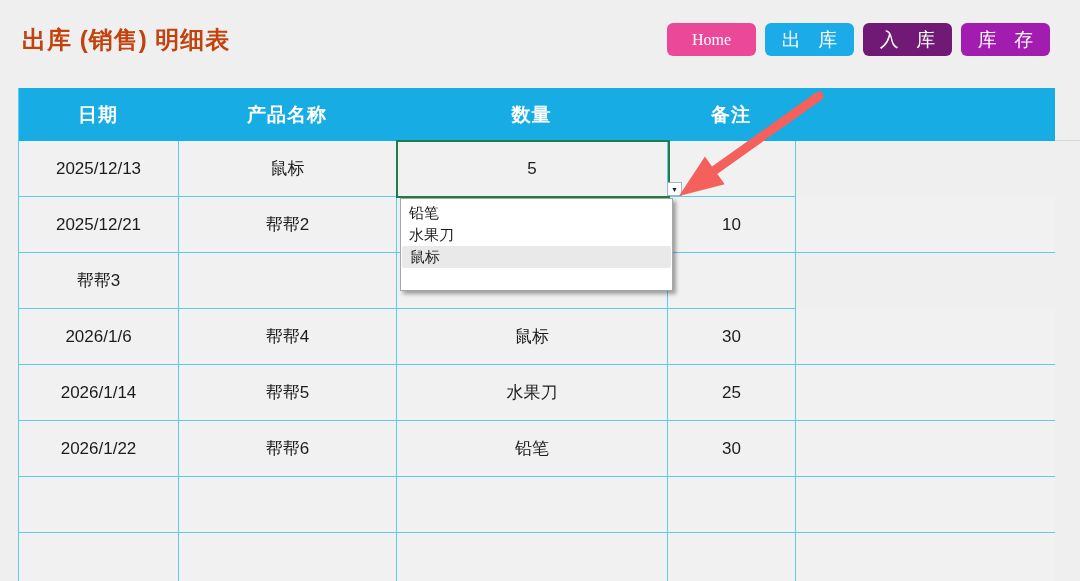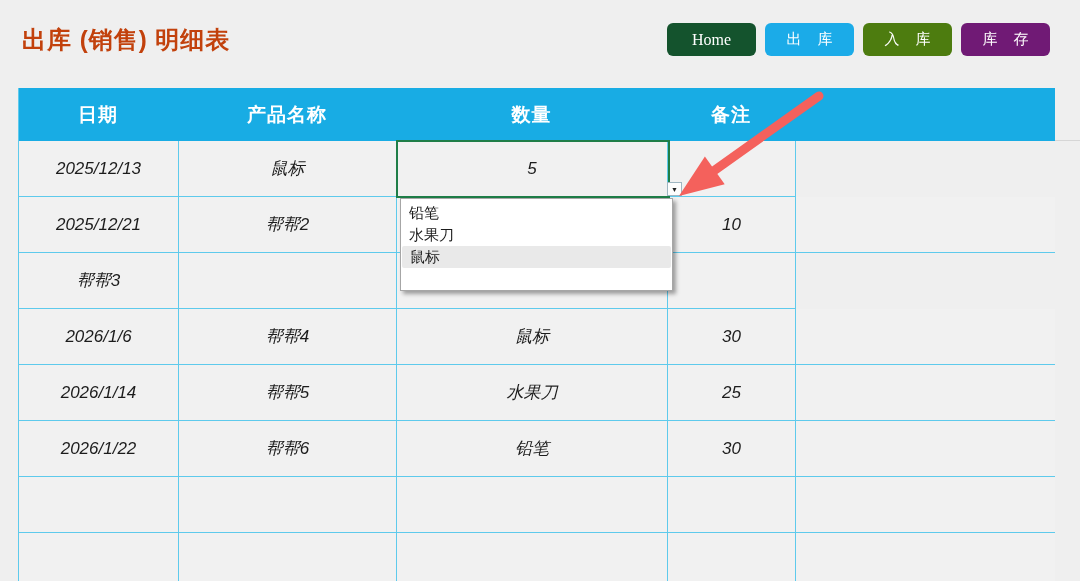--- a/index.html
+++ b/index.html
@@ -10,44 +10,43 @@
     -webkit-font-smoothing:antialiased;
   }
   
   .page-title{
     position:absolute;left:22px;top:24px;
     font-size:24px;font-weight:bold;color:#c2410c;letter-spacing:1px;
   }
   .nav{position:absolute;top:23px;left:667px;display:flex;gap:9px;}
   .btn{
     width:89px;height:33px;border:none;border-radius:6px;
-    color:#fff;font-size:15px;display:flex;align-items:center;justify-content:center;
+    color:#fff;font-size:19px;display:flex;align-items:center;justify-content:center;
     cursor:pointer;box-sizing:border-box;
   }
-  .btn-home{background:#14532d;font-family:"Liberation Serif","DejaVu Serif",serif;font-size:16px;}
+  .btn-home{background:#ec4899;font-family:"Liberation Serif","DejaVu Serif",serif;font-size:16px;}
   .btn-out{background:#1babe8;letter-spacing:6px;text-indent:6px;}
-  .btn-in{background:#4d7c0f;letter-spacing:6px;text-indent:6px;}
-  .btn-stock{background:#701a75;letter-spacing:6px;text-indent:6px;}
+  .btn-in{background:#701a75;letter-spacing:6px;text-indent:6px;}
+  .btn-stock{background:#a21caf;letter-spacing:6px;text-indent:6px;}
   
   .sheet{
     position:absolute;left:18px;top:88px;width:1037px;height:493px;
     overflow:hidden;box-sizing:border-box;border-left:1px solid #5ecaec;
   }
   .thead{
     display:grid;grid-template-columns:160px 218px 271px 128px 260px;
     height:53px;background:#18ace4;margin-left:-1px;width:1038px;
   }
   .th{
     color:#fff;font-weight:bold;font-size:19px;
     display:flex;align-items:center;justify-content:center;letter-spacing:1px;
   }
   .trow{
     display:grid;grid-template-columns:160px 218px 271px 128px 260px;
     height:56px;
-    font-style:italic;
   }
   .td{
     box-sizing:border-box;border-right:1px solid #5ecaec;border-bottom:1px solid #5ecaec;
     background:#f1f1f1;color:#1c1c1c;font-size:17px;
     display:flex;align-items:center;justify-content:center;
   }
   
   .sel-border{
     position:absolute;left:377px;top:52px;width:274px;height:58px;
     box-sizing:border-box;border:2px solid #1f7e48;pointer-events:none;

